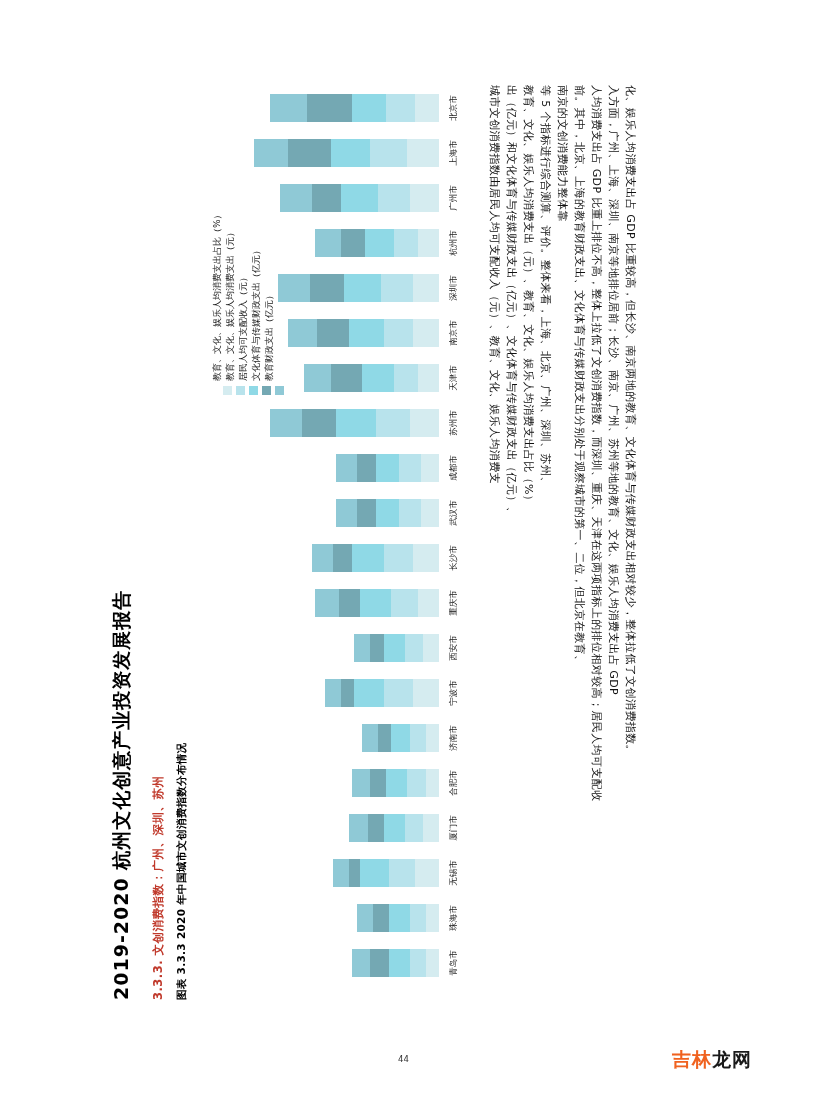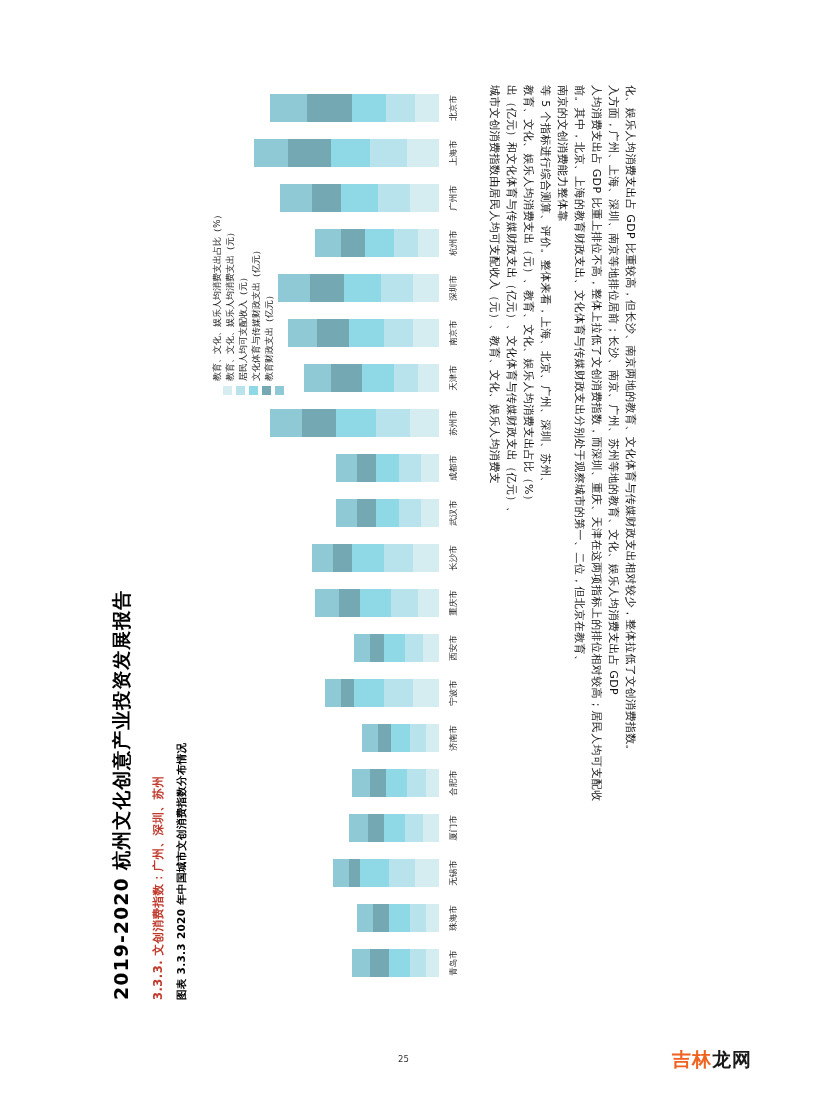--- a/index.html
+++ b/index.html
@@ -397,19 +397,19 @@
         <span>人均消费支出占 GDP 比重上排位不高，整体上拉低了文创消费指数，而深圳、重庆、天津在这两项指标上的排位相对较高；居民人均可支配收</span>
       </div>
       <div class="tcol" style="left: 119px;">
         <span>入方面，广州、上海、深圳、南京等地排位居前；长沙、南京、广州、苏州等地的教育、文化、娱乐人均消费支出占 GDP</span>
       </div>
       <div class="tcol" style="left: 136px;">
         <span>化、娱乐人均消费支出占 GDP 比重较高，但长沙、南京两地的教育、文化体育与传媒财政支出相对较少，整体拉低了文创消费指数。</span>
       </div>
     </div>
 
-  <div id="page-number">25</div>
+  <div id="page-number">44</div>
 
   <div id="watermark">
     <span class="wm-a">吉林</span><span class="wm-b">龙网</span>
   </div>
 
 </div>
 
 </body></html>

